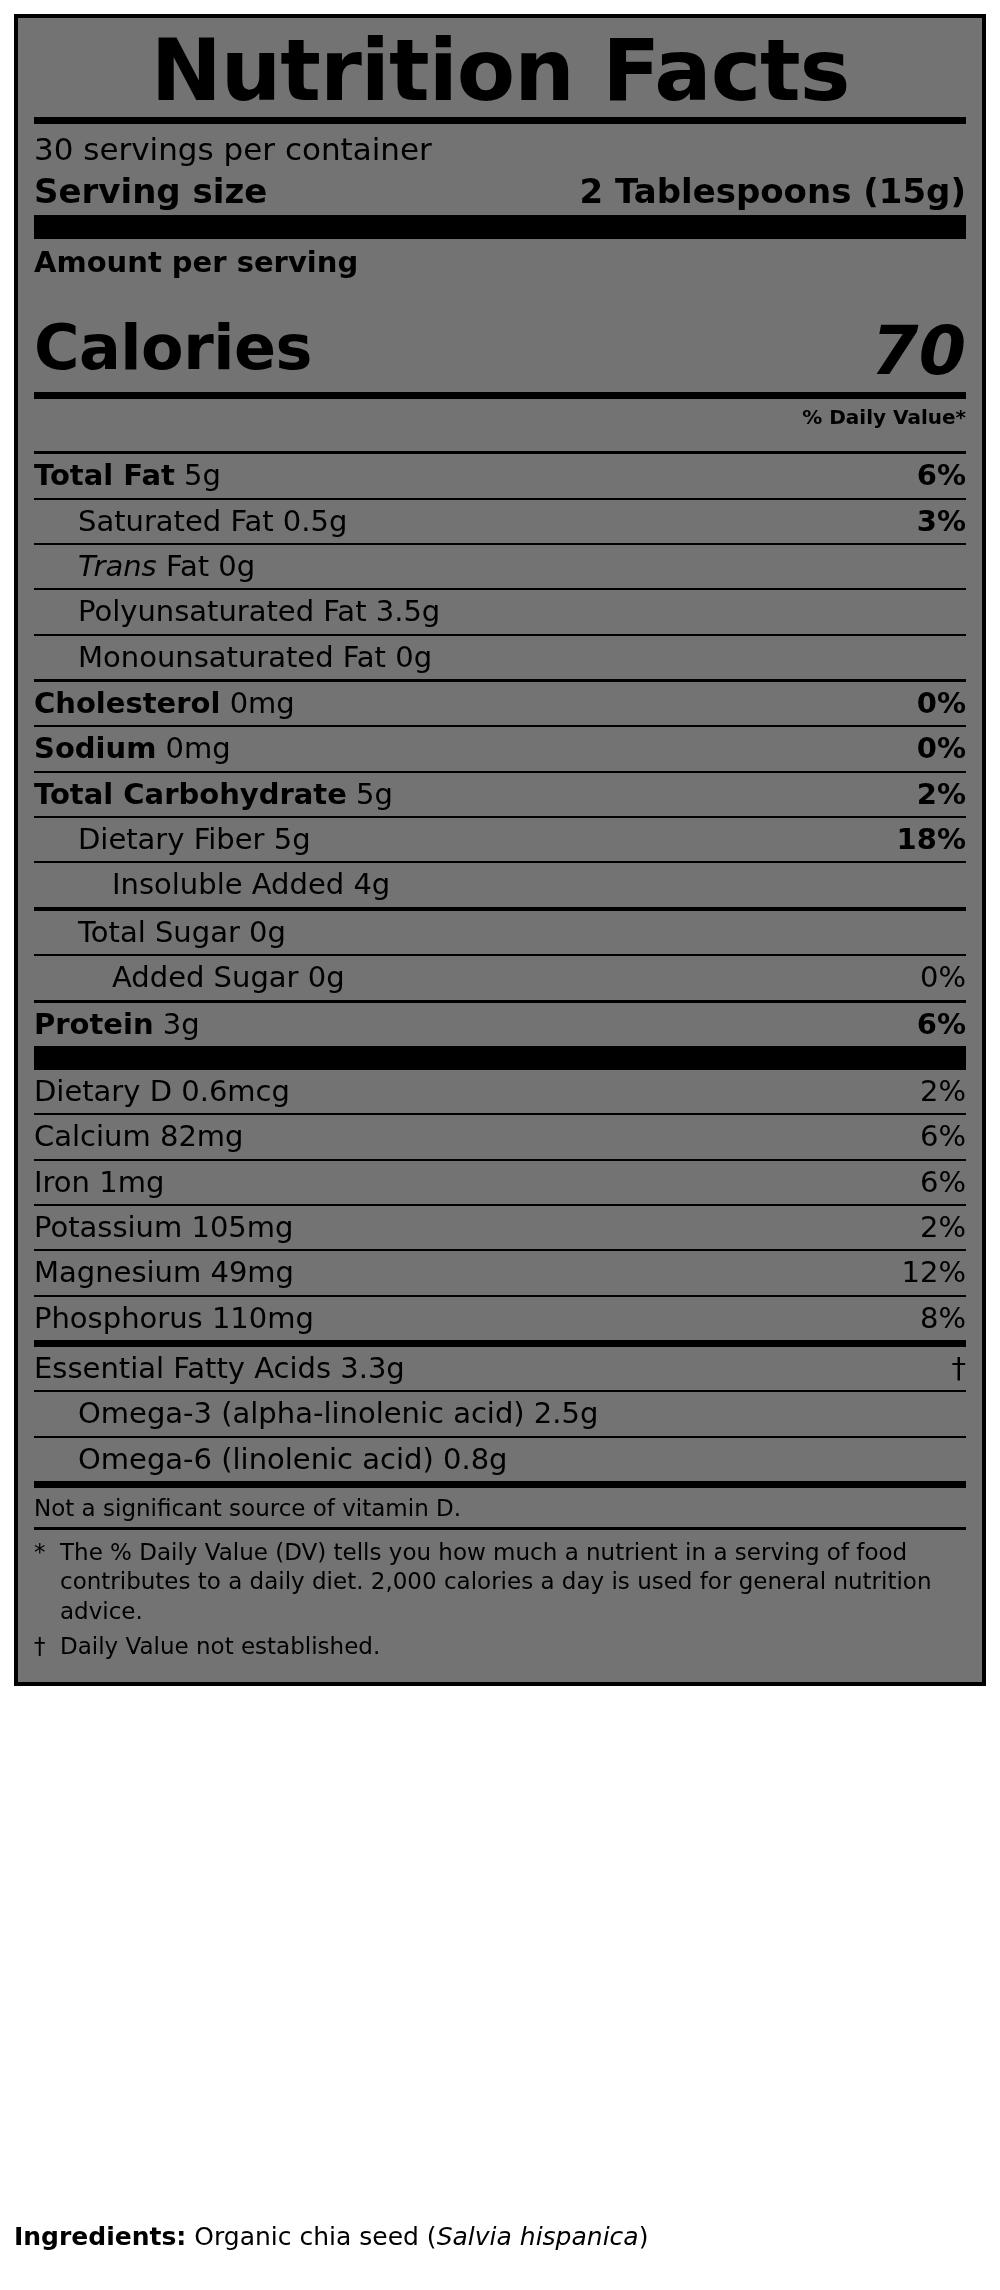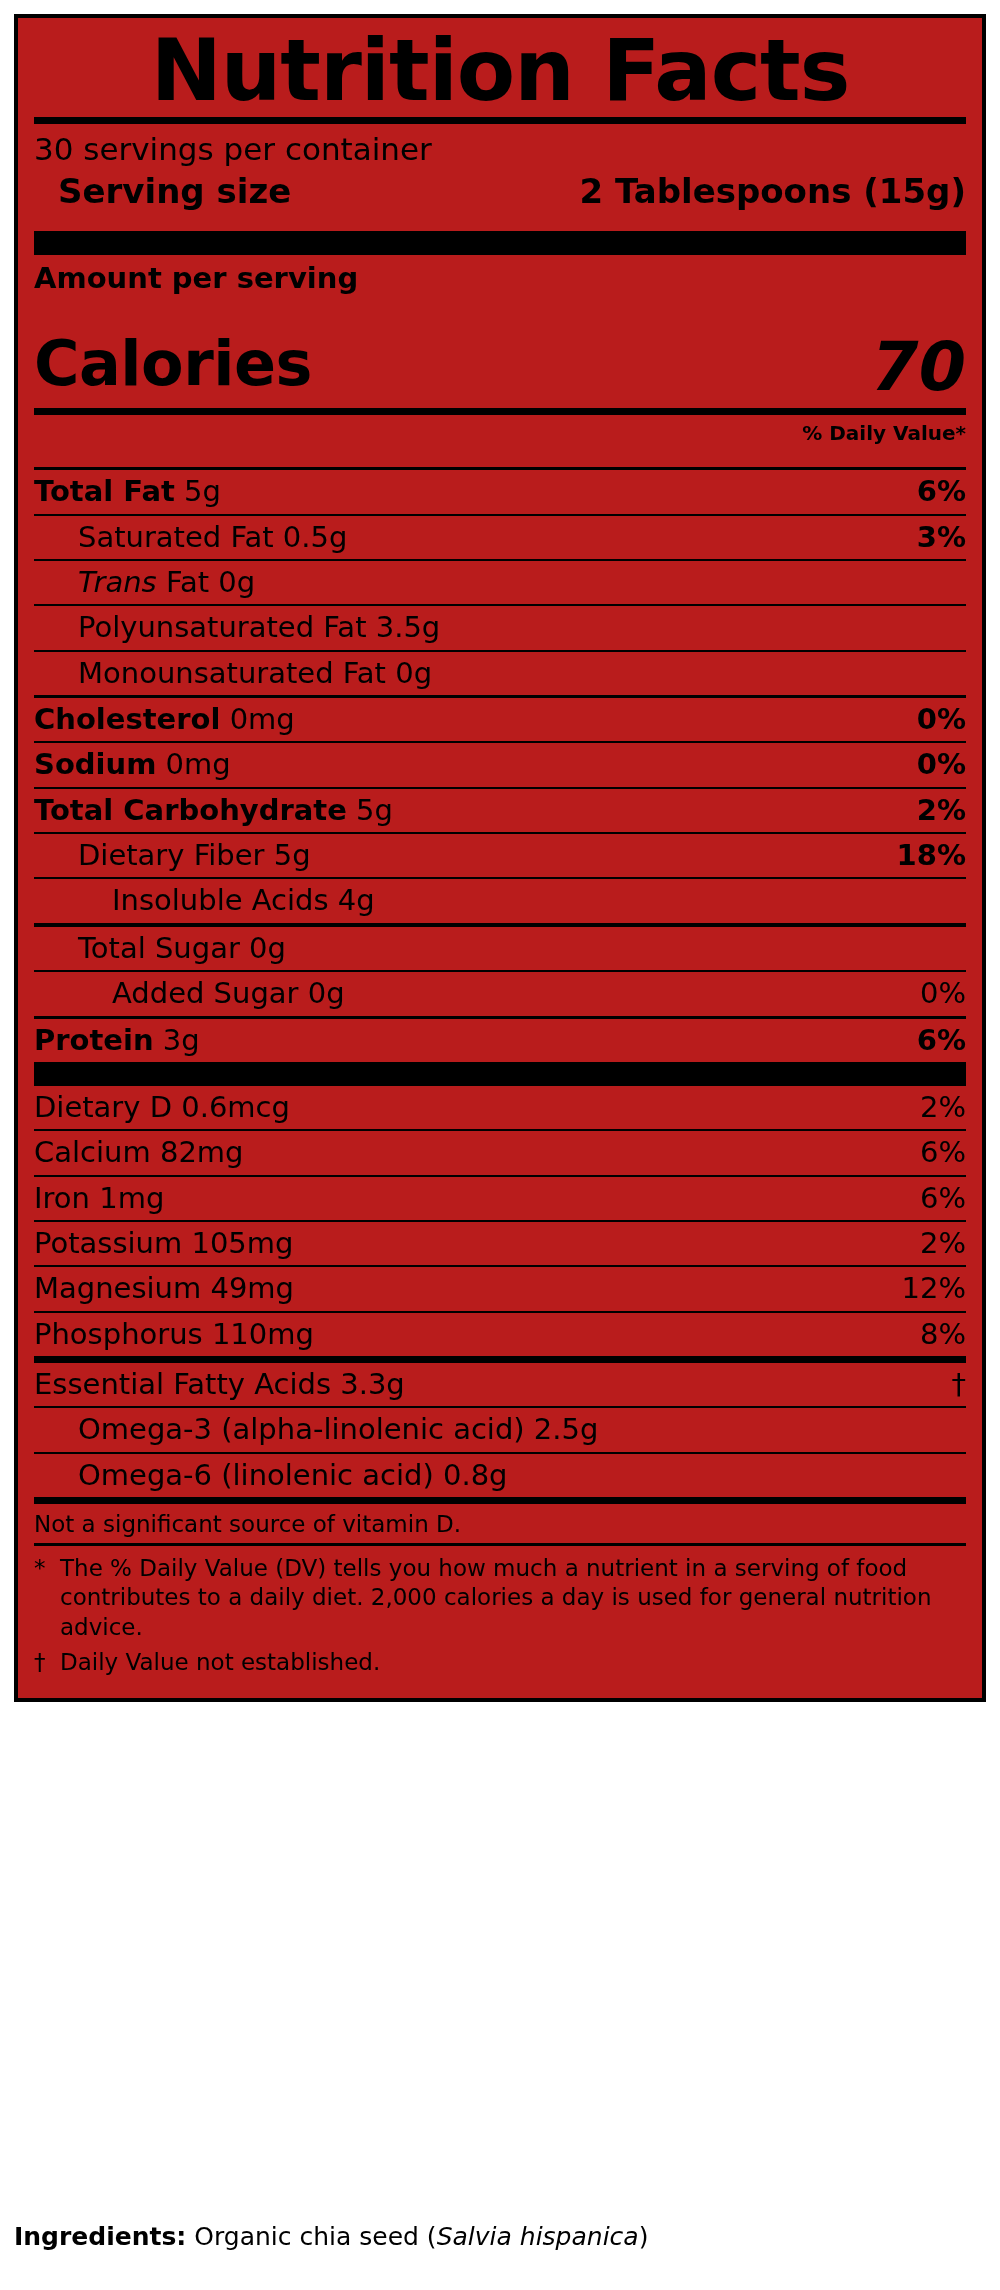--- a/index.html
+++ b/index.html
@@ -20,21 +20,21 @@
     height: 2290px;
     box-sizing: border-box;
   }
   .panel {
     position: absolute;
     left: 14px;
     top: 14px;
     width: 972px;
     box-sizing: border-box;
     border: 4px solid #000;
-    background: #b91c1c;
+    background: #737373;
     padding: 0 16px 14px 16px;
   }
   
   .title {
     font-weight: bold;
     font-size: 85px;
     line-height: 1.0;
     letter-spacing: -1px;
     text-align: center;
     margin: 10px 0 4px 0;
@@ -62,22 +62,21 @@
   .servings {
     font-size: 31px;
     padding: 7px 0 2px 0;
   }
   .serving-size {
     display: flex;
     justify-content: space-between;
     align-items: baseline;
     font-weight: bold;
     font-size: 34px;
-    padding: 2px 0 20px 0;
-    margin-left: 24px;
+    padding: 2px 0 4px 0;
   }
   .amount {
     font-weight: bold;
     font-size: 29px;
     padding: 6px 0 0 0;
   }
   .calories-row {
     display: flex;
     justify-content: space-between;
     align-items: flex-start;
@@ -218,21 +217,21 @@
       </div>
       <div class="rule-hair"></div>
 
       <div class="row indent1">
         <span class="nutrient-name"><span>Dietary Fiber</span> <span>5g</span></span>
         <span class="nutrient-dv b">18%</span>
       </div>
       <div class="rule-hair"></div>
 
       <div class="row indent2">
-        <span class="nutrient-name"><span>Insoluble Acids</span> <span>4g</span></span>
+        <span class="nutrient-name"><span>Insoluble Added</span> <span>4g</span></span>
         <span class="nutrient-dv b"></span>
       </div>
       <div class="rule-hair"></div>
 
       <div class="rule-hair"></div>
 
       <div class="row indent1">
         <span class="nutrient-name"><span>Total Sugar</span> <span>0g</span></span>
         <span class="nutrient-dv b"></span>
       </div>

